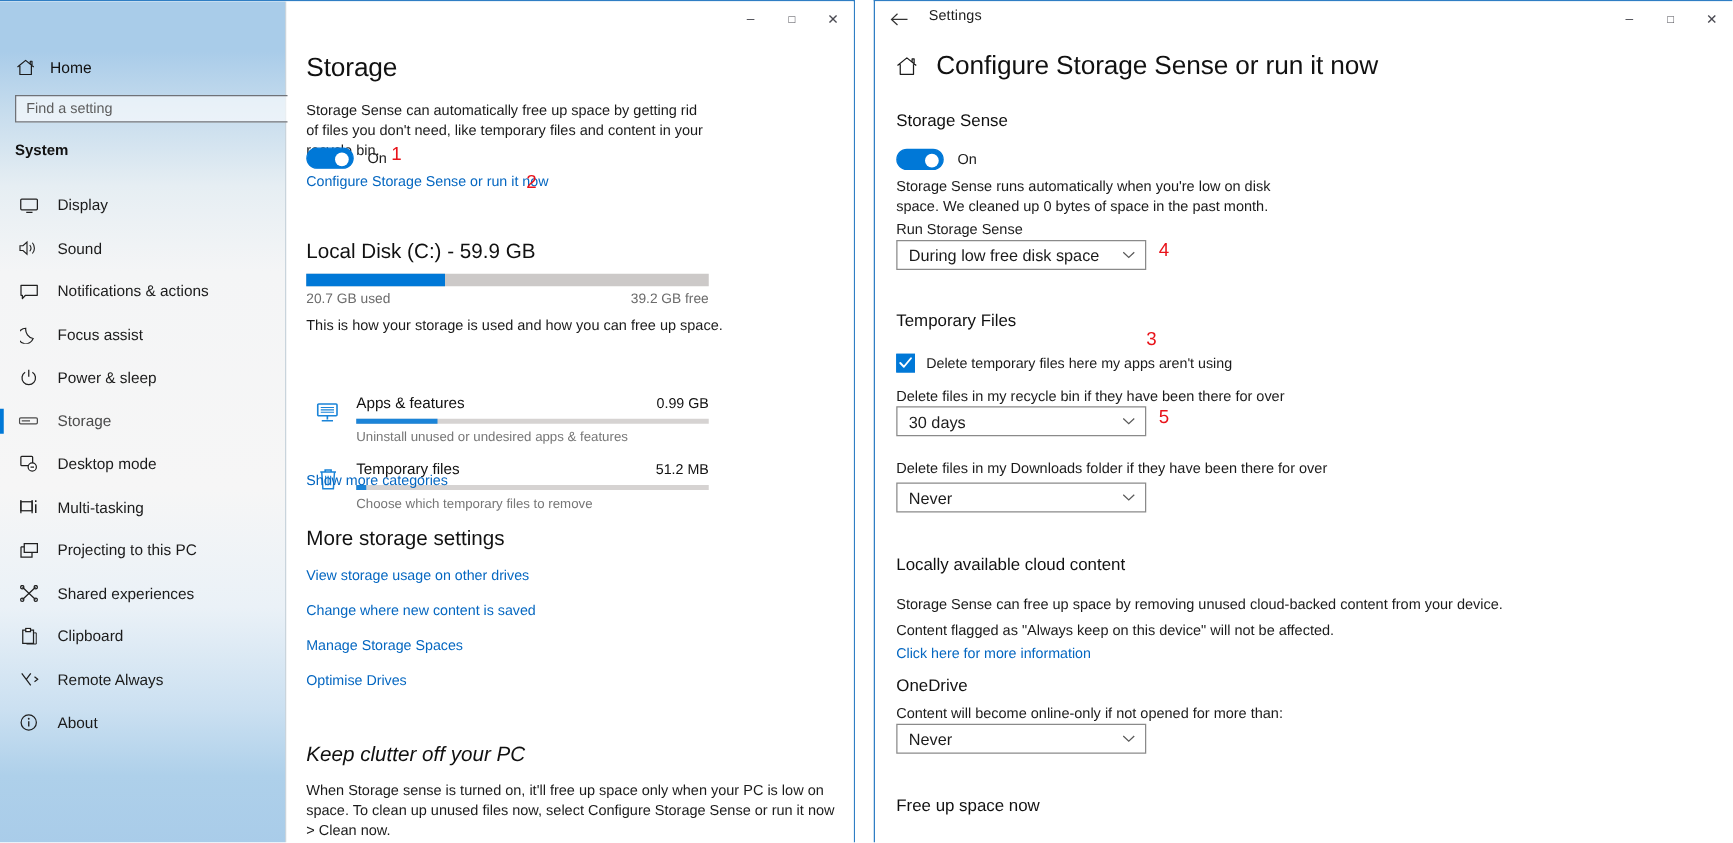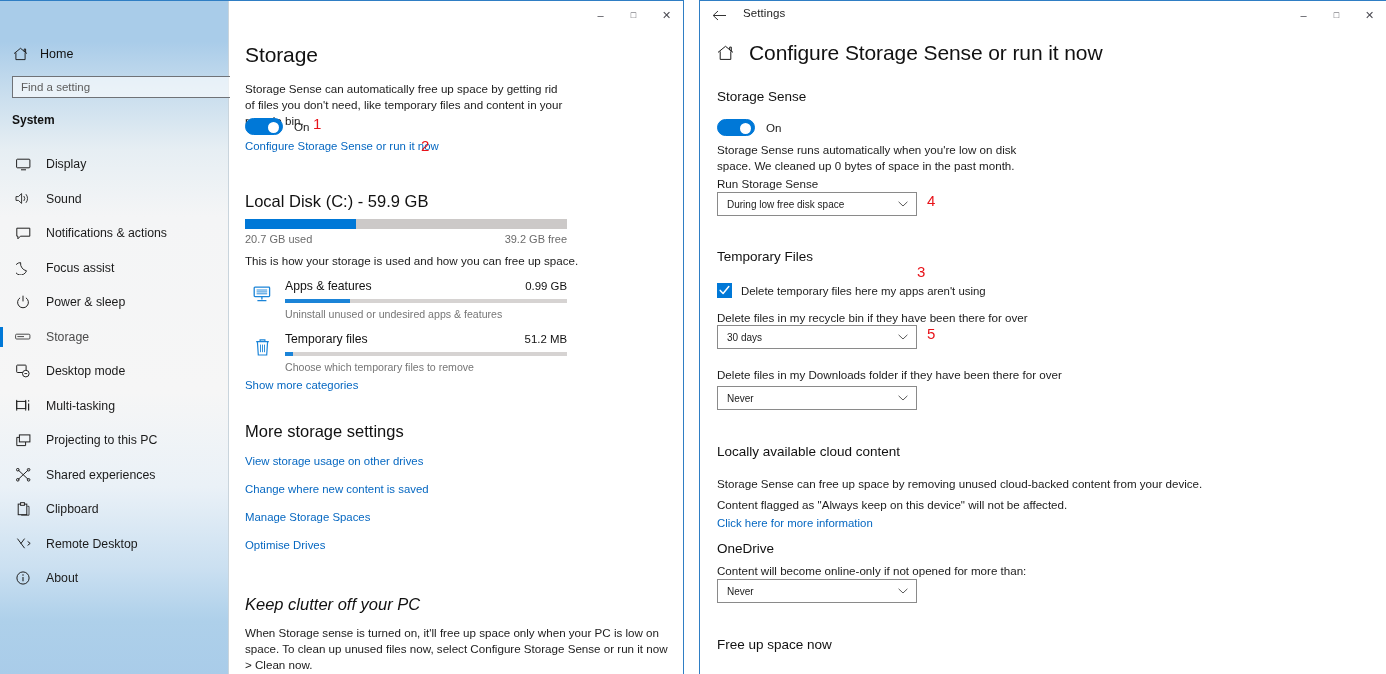--- a/index.html
+++ b/index.html
@@ -121,38 +121,38 @@
     border-radius: 50%; background:#ffffff;
   }
   .toggle-label { font-size: 11.6px; color:#1b1b1b; }
 
   
   .diskbar { width: 322px; height: 10px; background:#ccc9c8; position:relative; }
   .diskbar .fill { position:absolute; left:0; top:0; bottom:0; background:#0078d7; }
   .disk-legend { width: 322px; display:flex; justify-content:space-between; margin-top: 4px; }
 
   
-  .cat { position:relative; padding-left: 40px; width: 322px; }
+  .cat { position:relative; padding-left: 40px; width: 322px; margin-top: 36px; }
   .cat .cat-ico {
     position:absolute; left: 6px; top: 4px; width: 22px; height: 22px;
     color:#1b84d8; display:flex; align-items:center; justify-content:center;
   }
   .cat-top { display:flex; justify-content:space-between; align-items:baseline; }
   .cat-name { font-size: 12.2px; color:#111; }
   .cat-size { font-size: 11.4px; color:#111; }
   .cat-bar { margin-top: 6px; height: 4px; background:#d6d3d2; position:relative; width: 282px; }
   .cat-bar .cfill { position:absolute; left:0; top:0; bottom:0; background:#1b84d8; }
   .cat-sub { margin-top: 5px; font-size: 10.6px; color:#767676; }
 
   
   .combo {
     width: 200px; height: 24px; border: 1px solid #8a8a8a; background:#ffffff;
     display:flex; align-items:center; position:relative;
   }
-  .combo .ctext { font-size: 10px; color:#1b1b1b; padding-left: 9px; }
+  .combo .ctext { font-size: 13px; color:#1b1b1b; padding-left: 9px; }
   .combo .carrow {
     position:absolute; right: 8px; top: 0; bottom: 0; display:flex; align-items:center;
     color:#5a5a5a; font-size: 9px;
   }
 
   
   .checkrow { display:flex; align-items:center; gap: 9px; }
   .checkbox {
     width: 15px; height: 15px; background:#0078d7; border:1px solid #0078d7;
     position:relative; flex:none;
@@ -329,21 +329,21 @@
           <span class="ni-label">Clipboard</span>
         </div>
 
         <div class="nav-item">
           <span class="ni-ico">
             <svg width="15" height="13" viewBox="0 0 15 13">
                 <path d="M1.4 1.6 L8.6 11.2 M8.6 1.6 L4.7 6.8" stroke="currentColor" stroke-width="1" fill="none"></path>
                 <path d="M11.6 4.4 L14.2 6.4 L11.6 8.4" stroke="currentColor" stroke-width="1" fill="none"></path>
               </svg>
           </span>
-          <span class="ni-label">Remote Desktop</span>
+          <span class="ni-label">Remote Always</span>
         </div>
 
         <div class="nav-item">
           <span class="ni-ico">
             <svg width="14" height="14" viewBox="0 0 14 14">
                 <circle cx="7" cy="7" r="6.1" stroke="currentColor" stroke-width="1" fill="none"></circle>
                 <path d="M7 5.9 V10.2" stroke="currentColor" stroke-width="1.1"></path>
                 <circle cx="7" cy="4" r="0.75" fill="currentColor"></circle>
               </svg>
           </span>

